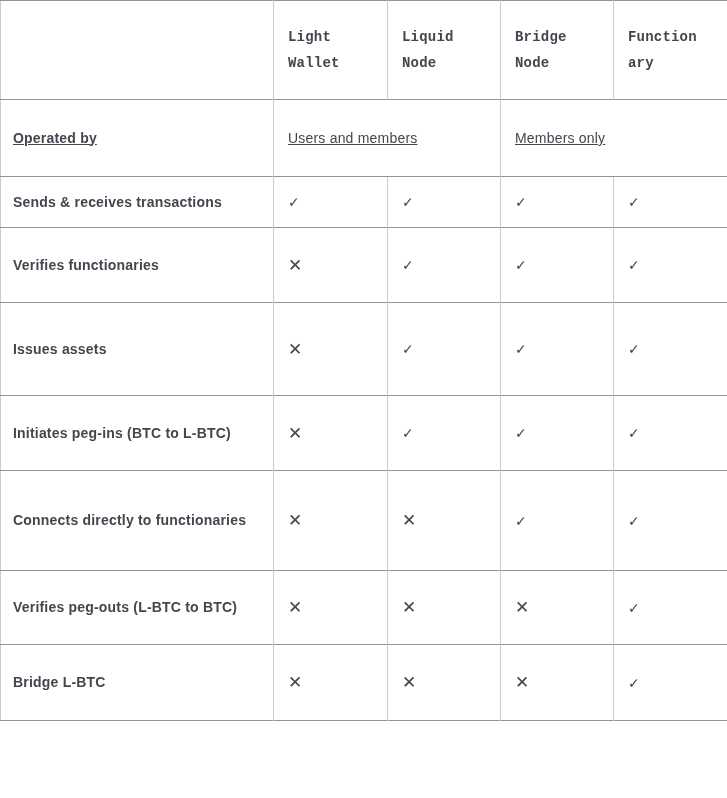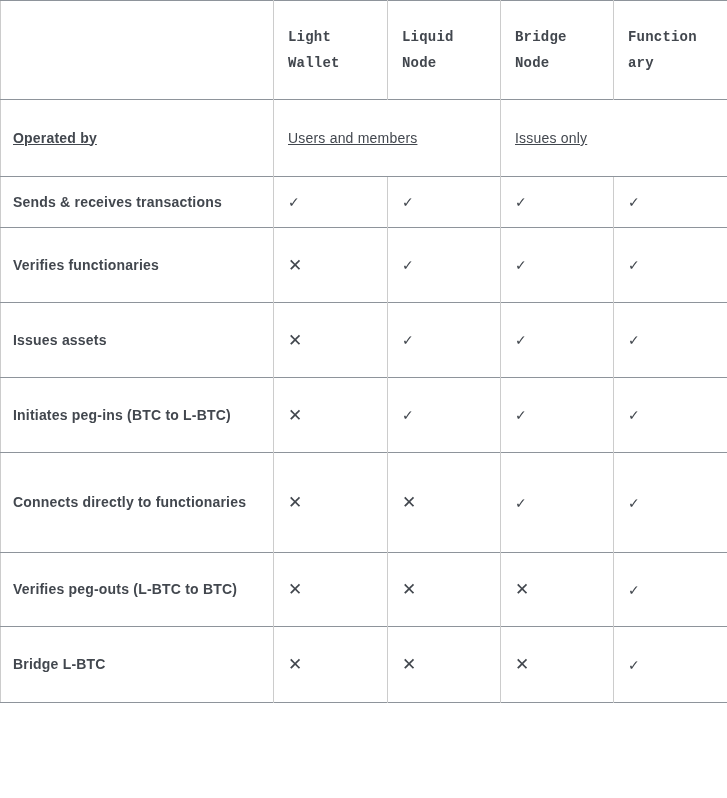--- a/index.html
+++ b/index.html
@@ -61,21 +61,21 @@
   td.markcell { padding-left: 14px; }
   .mark { display: inline-block; line-height: 1; }
   .mark.check { font-size: 14px; }
   .mark.cross { font-size: 17px; }
 
   
   tr.r-head     { height: 99px; }
   tr.r-operated { height: 77px; text-decoration: underline; }
   tr.r-0 { height: 51px; margin-left: 20px; }
   tr.r-1 { height: 75px; }
-  tr.r-2 { height: 75px; }
+  tr.r-2 { height: 93px; }
   tr.r-3 { height: 75px; }
   tr.r-4 { height: 100px; margin-left: 17px; }
   tr.r-5 { height: 74px; }
   tr.r-6 { height: 74px; }
   tr.r-7 { height: 76px; }
 </style>
 </head>
 <body>
 
 <div class="page">
@@ -101,21 +101,21 @@
         </th>
         <th class="colhead">
           <span class="hdr">Functionary</span>
         </th>
       </tr>
     </thead>
     <tbody>
       <tr class="r-operated">
         <td class="rowlabel">Operated by</td>
         <td class="groupval" colspan="2">Users and members</td>
-        <td class="groupval" colspan="2">Issues only</td>
+        <td class="groupval" colspan="2">Members only</td>
       </tr>
 
       <tr class="r-0">
         <td class="rowlabel">Sends &amp; receives transactions</td>
         <td class="markcell"><span class="mark check">✓</span></td>
         <td class="markcell"><span class="mark check">✓</span></td>
         <td class="markcell"><span class="mark check">✓</span></td>
         <td class="markcell"><span class="mark check">✓</span></td>
       </tr>
 

